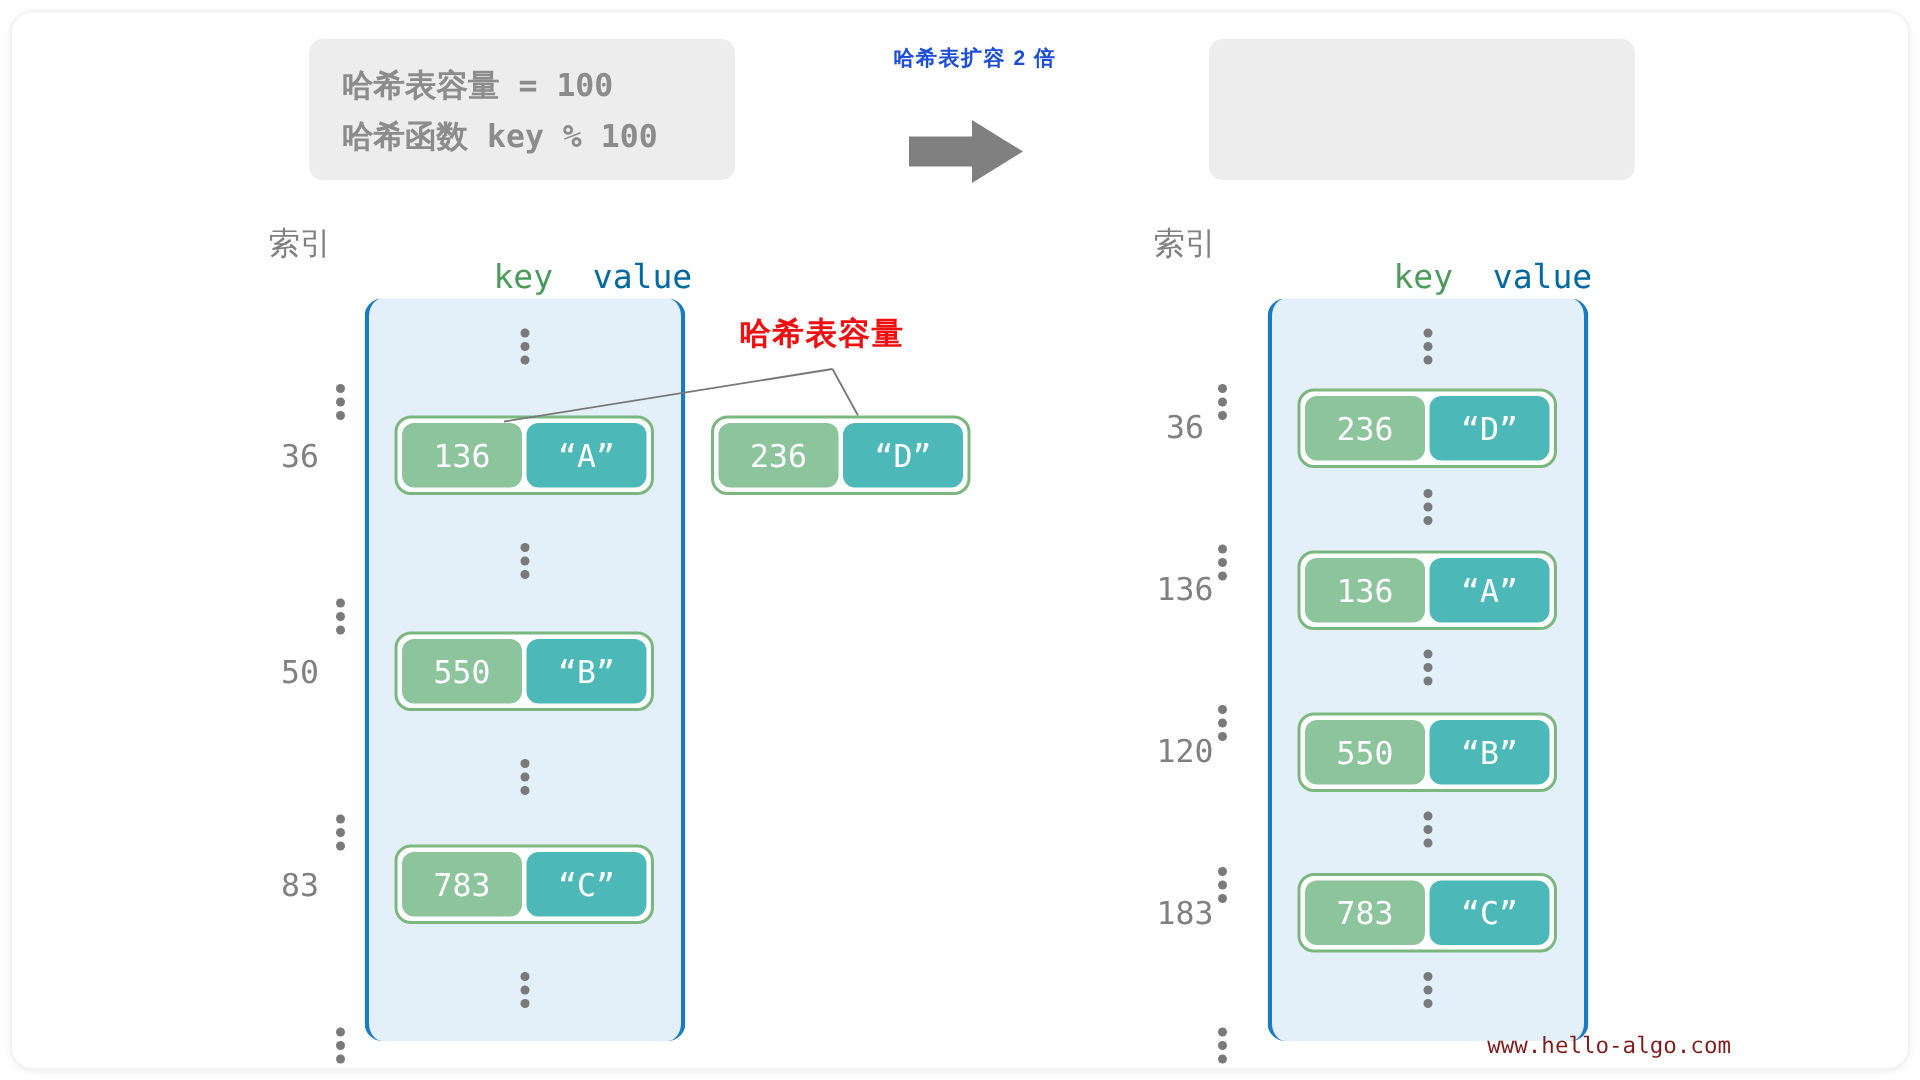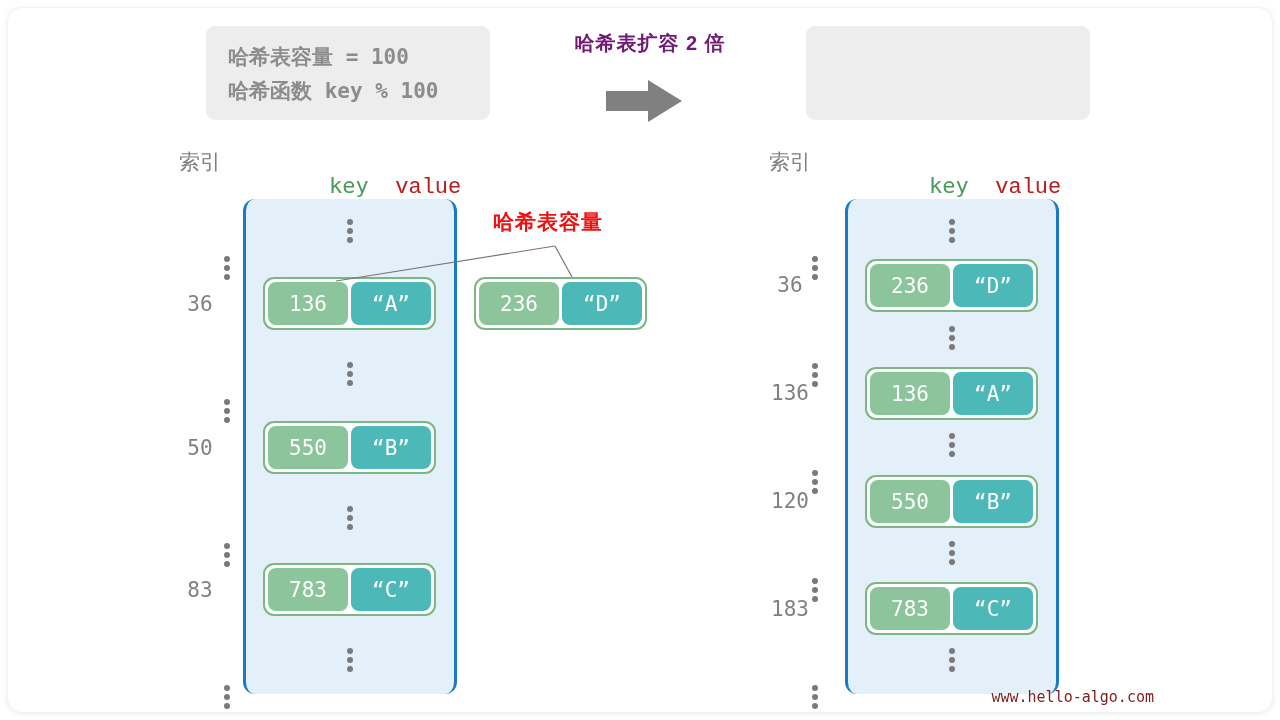--- a/index.html
+++ b/index.html
@@ -51,23 +51,23 @@
   .info-left  { left: 206px; top: 26px; width: 284px; height: 94px; }
   .info-right { left: 806px; top: 26px; width: 284px; height: 94px; }
 
   
   .center-caption {
     position: absolute;
     left: 540px;
     top: 30px;
     width: 220px;
     text-align: center;
-    font-size: 20px;
+    font-size: 14px;
     font-weight: bold;
-    color: #701a75;
+    color: #1d4ed8;
     letter-spacing: 1px;
     white-space: pre;
   }
   .arrow {
     position: absolute;
     left: 604px;
     top: 78px;
     width: 80px;
     height: 46px;
   }
@@ -81,21 +81,21 @@
     white-space: pre;
   }
   .head-kv {
     position: absolute;
     font-family: "DejaVu Sans Mono", "Liberation Mono", monospace;
     font-size: 22px;
     white-space: pre;
     font-weight: normal;
   }
   .kv-key   { color: #4b9b5b; }
-  .kv-value { color: #b91c1c; font-family: Liberation Mono, monospace; }
+  .kv-value { color: #0369a1; }
 
   
   .bucket {
     position: absolute;
     background: #e3f0fa;
     border-left: 3px solid #1a7ac4;
     border-right: 3px solid #1a7ac4;
     border-radius: 12px;
     box-sizing: border-box;
   }

